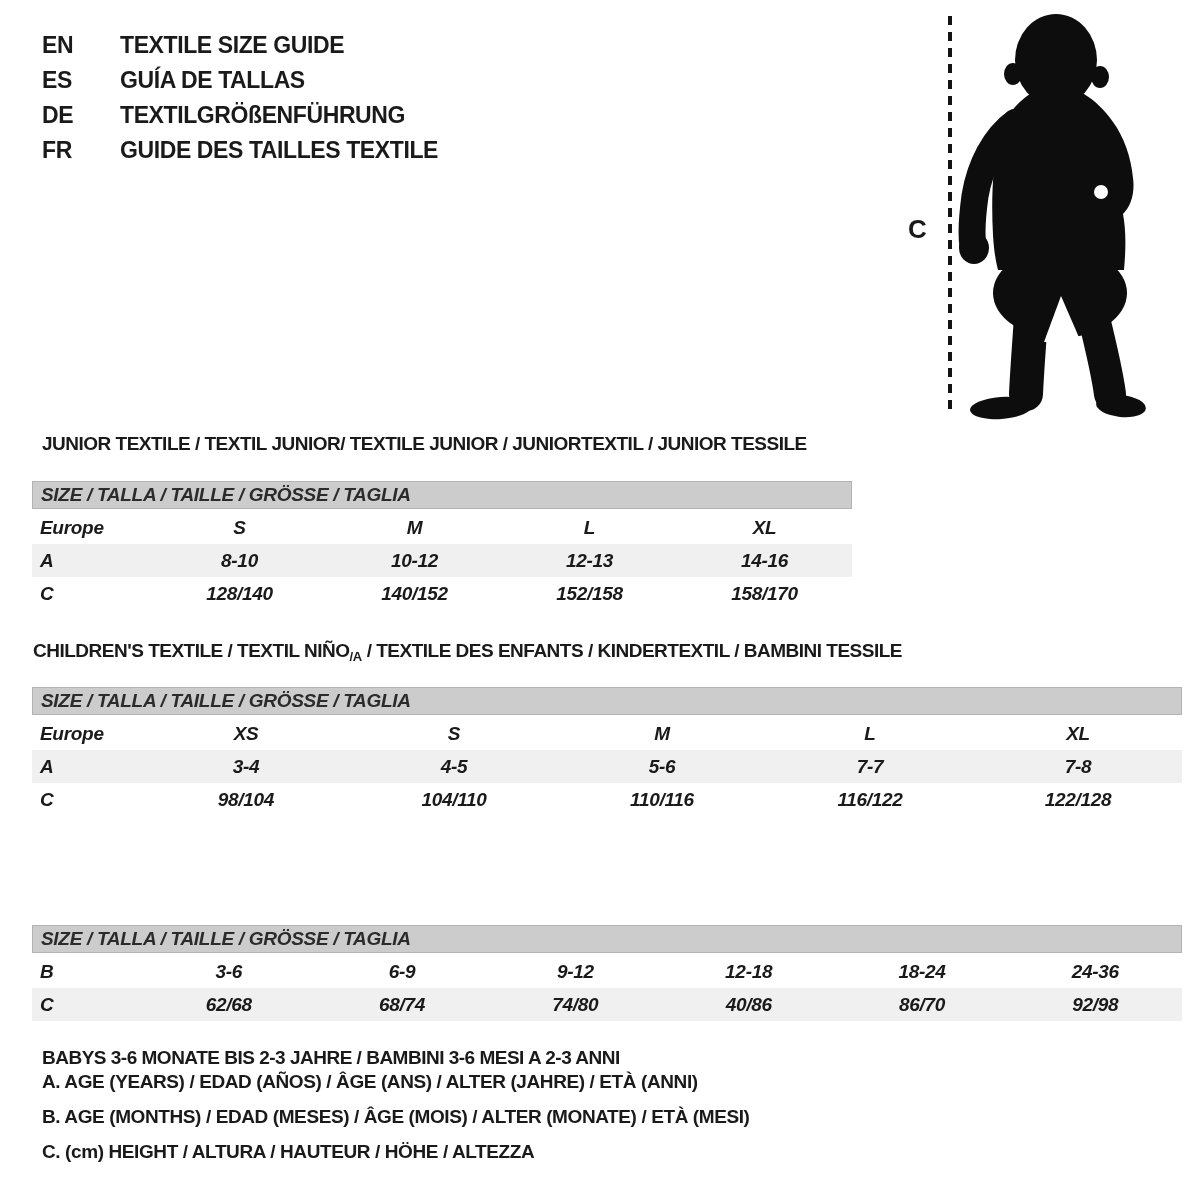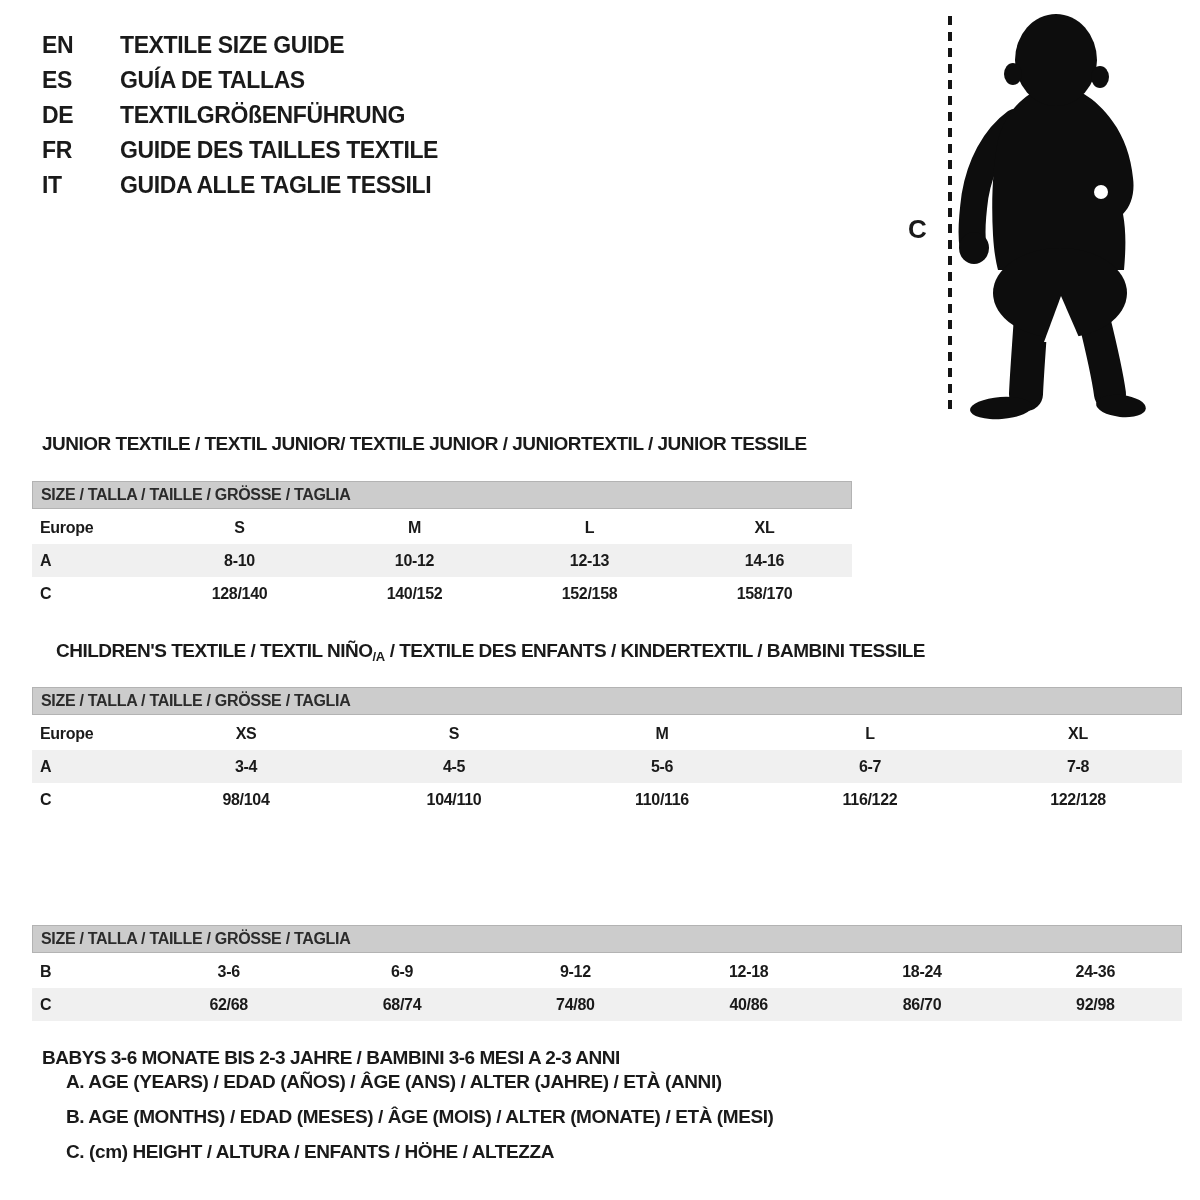--- a/index.html
+++ b/index.html
@@ -16,42 +16,42 @@
   
   .measure-line{
     position:absolute;left:948px;top:16px;width:4px;height:400px;
     background:repeating-linear-gradient(to bottom,#141414 0 9px,transparent 9px 16px);
   }
   .measure-label{position:absolute;left:908px;top:214px;font-size:26px;}
   .silhouette{position:absolute;left:880px;top:0;}
   
   .sec-heading{position:absolute;margin:0;font-size:19px;letter-spacing:-0.5px;white-space:pre;font-weight:bold;}
   .h-junior{left:42px;top:433px;}
-  .h-children{left:56px;top:640px;}
+  .h-children{left:33px;top:640px;}
   .h-babies{left:42px;top:843px;line-height:39px;}
   .h-babies span{display:block;}
   .sub{font-size:13px;vertical-align:-4px;letter-spacing:-0.3px;}
   
-  .size-table{position:absolute;font-size:16px;letter-spacing:-0.3px;}
+  .size-table{position:absolute;font-size:19px;letter-spacing:-0.3px;font-style:italic;}
   .t1{left:32px;top:481px;width:820px;}
   .t2{left:32px;top:687px;width:1150px;}
   .t3{left:32px;top:925px;width:1150px;}
   .thead{
     height:28px;line-height:26px;background:#cccccc;border:1px solid #b3b3b3;
     box-sizing:border-box;padding-left:8px;color:#2b2b2b;margin-bottom:2px;
   }
   .trow{display:grid;height:33px;align-items:center;}
   .t1 .trow{grid-template-columns:120px repeat(4,1fr);}
   .t2 .trow{grid-template-columns:110px repeat(5,1fr);}
   .t3 .trow{grid-template-columns:110px repeat(6,1fr);}
   .trow.shaded{background:#f0f0f0;}
   .tlabel{padding-left:8px;text-align:left;}
   .tcell{text-align:center;}
   
-  .legend{position:absolute;left:42px;top:1064px;margin-left:24px;}
+  .legend{position:absolute;left:42px;top:1064px;}
   .legend-line{height:35px;line-height:35px;font-size:19px;letter-spacing:-0.4px;white-space:pre;}
 </style>
 </head>
 <body>
 
 <div class="page">
 
   <div class="lang-list">
     <div class="lang-row">
       <span class="lang-code">EN</span>
@@ -61,24 +61,20 @@
       <span class="lang-code">ES</span>
       <span class="lang-title">GUÍA DE TALLAS</span>
     </div>
     <div class="lang-row">
       <span class="lang-code">DE</span>
       <span class="lang-title">TEXTILGRÖßENFÜHRUNG</span>
     </div>
     <div class="lang-row">
       <span class="lang-code">FR</span>
       <span class="lang-title">GUIDE DES TAILLES TEXTILE</span>
-    </div>
-    <div class="lang-row">
-      <span class="lang-code">IT</span>
-      <span class="lang-title">GUIDA ALLE TAGLIE TESSILI</span>
     </div>
   </div>
 
   <div class="measure-line"></div>
   <span class="measure-label">C</span>
   <svg class="silhouette" width="320" height="440" viewBox="0 0 320 440" aria-hidden="true">
     <g fill="#0d0d0d">
 
       <path d="M136,122 C114,138 100,166 95,196 C92,218 91,234 93,246" fill="none" stroke="#0d0d0d" stroke-width="27" stroke-linecap="round"></path>
 
@@ -147,21 +143,21 @@
       <span class="tcell">S</span>
       <span class="tcell">M</span>
       <span class="tcell">L</span>
       <span class="tcell">XL</span>
     </div>
     <div class="trow shaded">
       <span class="tlabel">A</span>
       <span class="tcell">3-4</span>
       <span class="tcell">4-5</span>
       <span class="tcell">5-6</span>
-      <span class="tcell">6-7</span>
+      <span class="tcell">7-7</span>
       <span class="tcell">7-8</span>
     </div>
     <div class="trow">
       <span class="tlabel">C</span>
       <span class="tcell">98/104</span>
       <span class="tcell">104/110</span>
       <span class="tcell">110/116</span>
       <span class="tcell">116/122</span>
       <span class="tcell">122/128</span>
     </div>
@@ -189,16 +185,16 @@
       <span class="tcell">74/80</span>
       <span class="tcell">40/86</span>
       <span class="tcell">86/70</span>
       <span class="tcell">92/98</span>
     </div>
   </div>
 
   <div class="legend">
     <div class="legend-line">A. AGE (YEARS) / EDAD (AÑOS) / ÂGE (ANS) / ALTER (JAHRE) / ETÀ (ANNI)</div>
     <div class="legend-line">B. AGE (MONTHS) / EDAD (MESES) / ÂGE (MOIS) / ALTER (MONATE) / ETÀ (MESI)</div>
-    <div class="legend-line">C. (cm) HEIGHT / ALTURA / ENFANTS / HÖHE / ALTEZZA</div>
+    <div class="legend-line">C. (cm) HEIGHT / ALTURA / HAUTEUR / HÖHE / ALTEZZA</div>
   </div>
 
 </div>
 
 </body></html>

